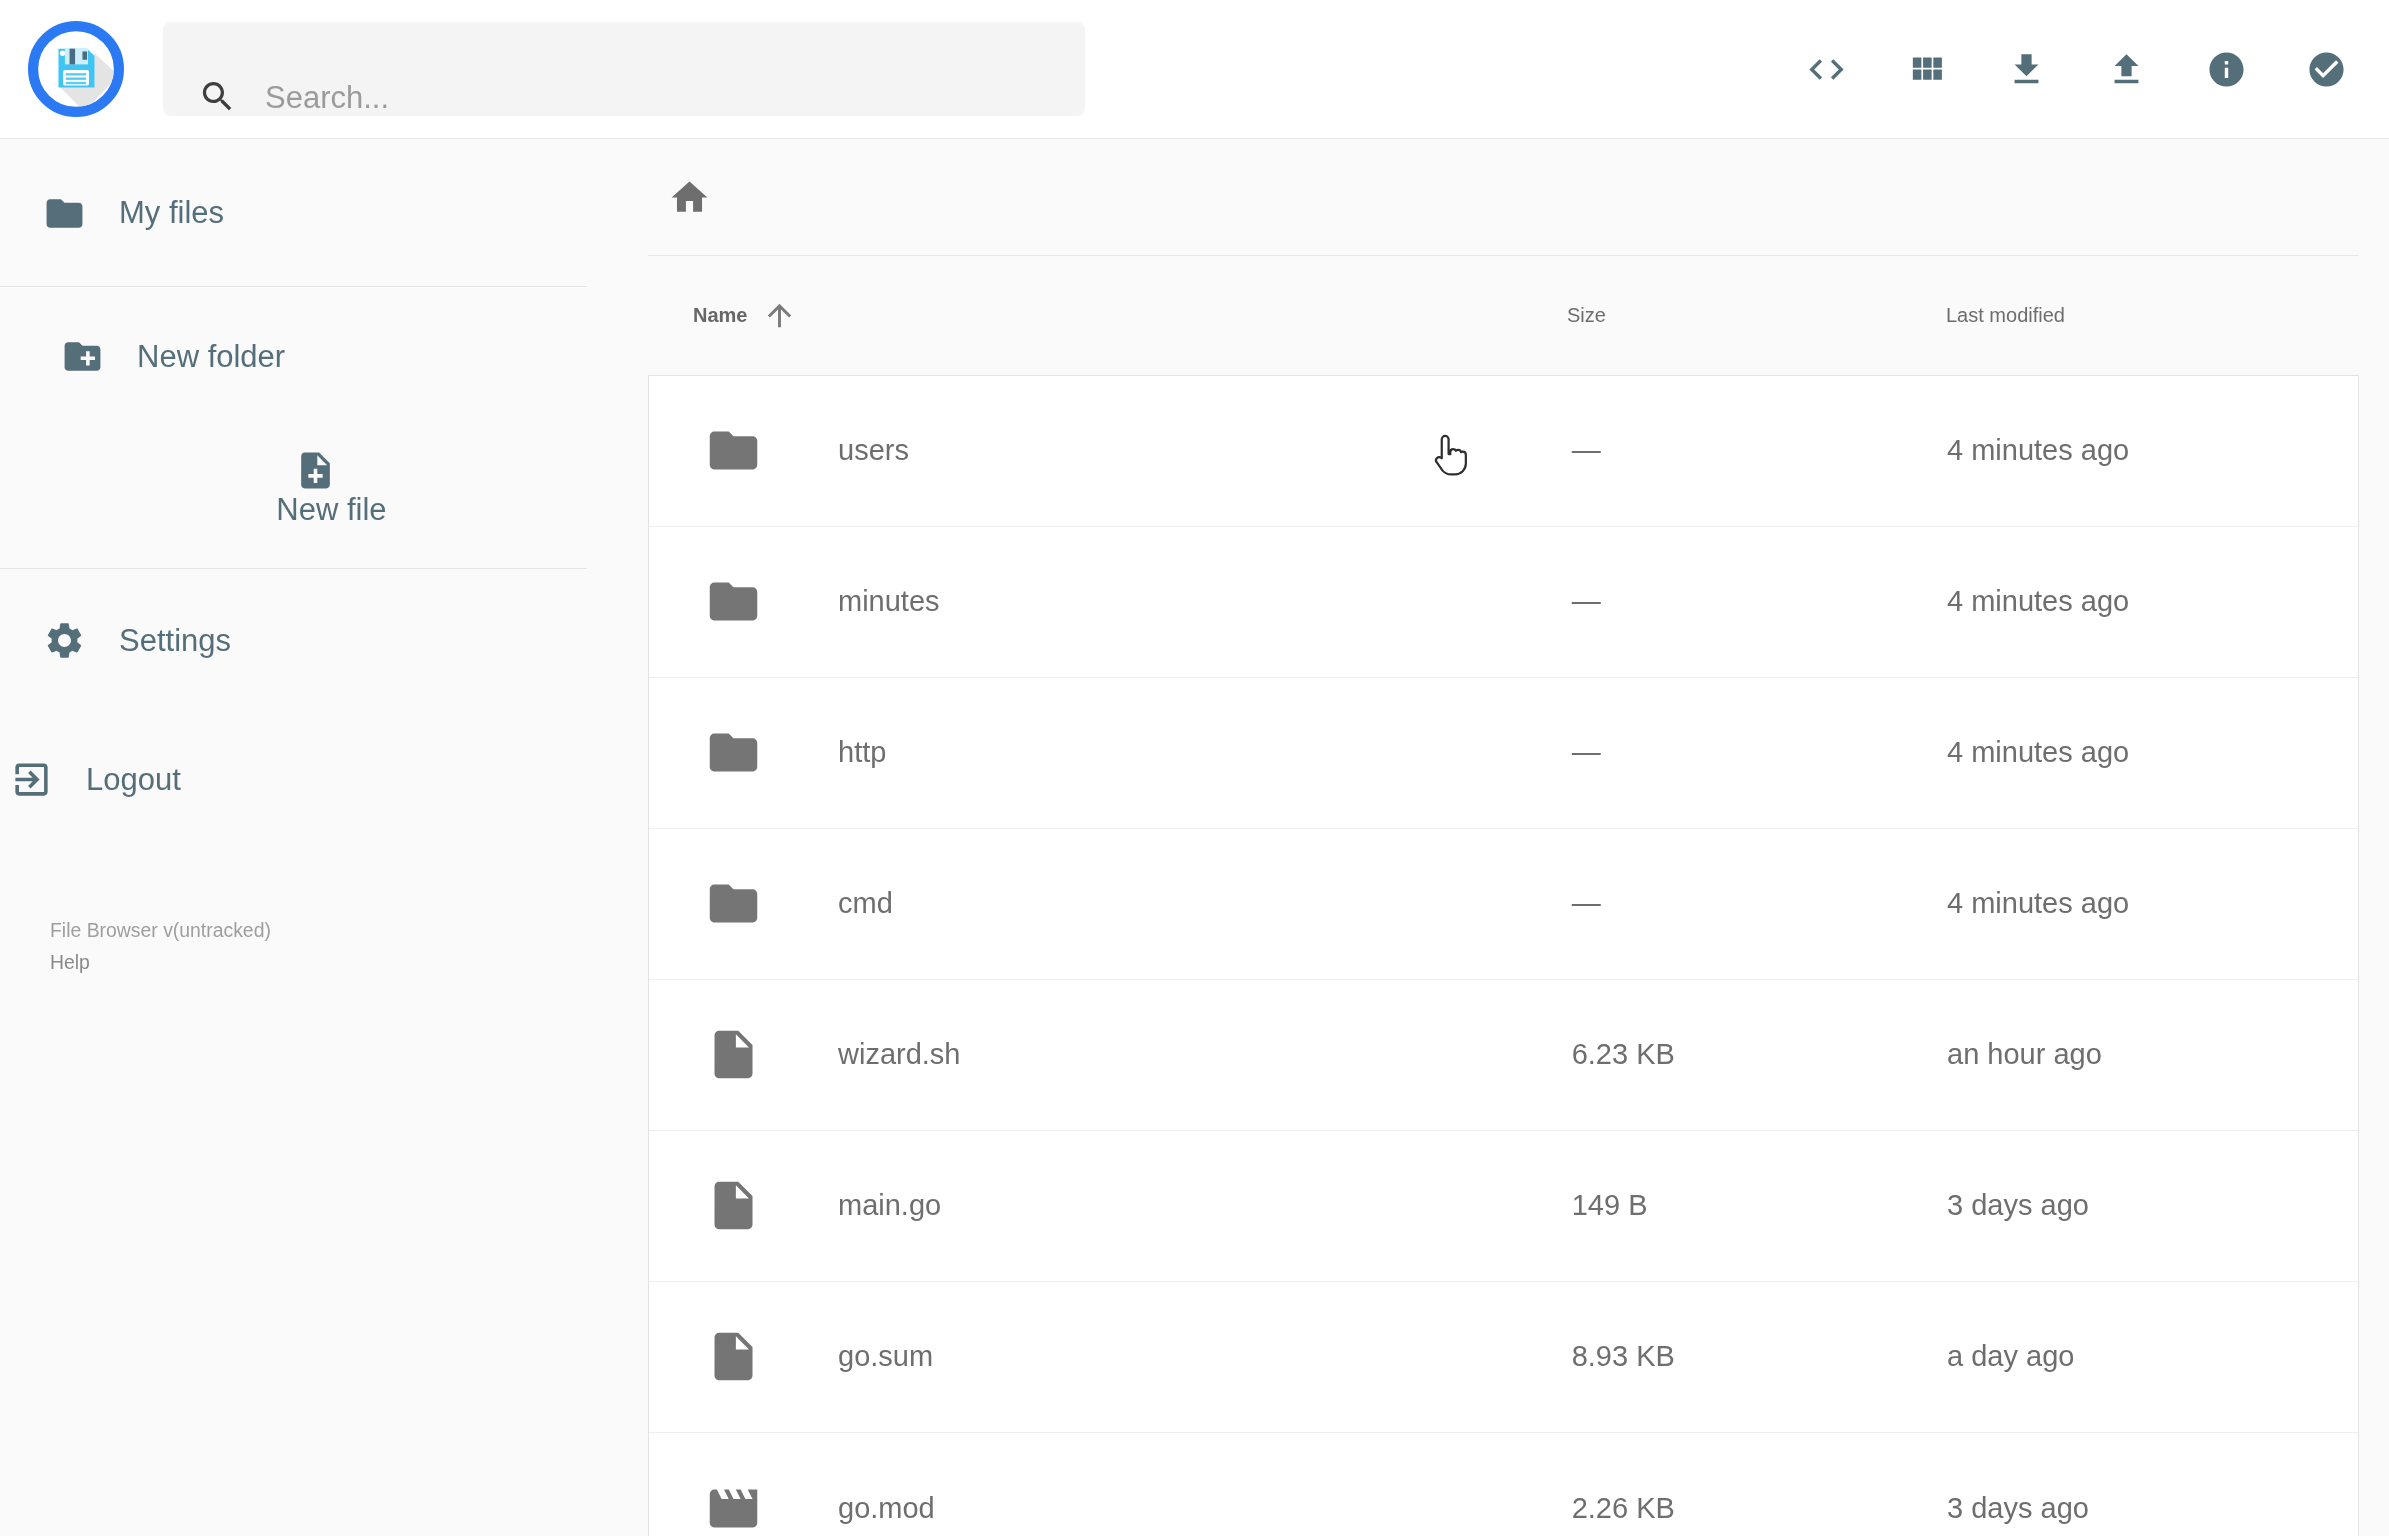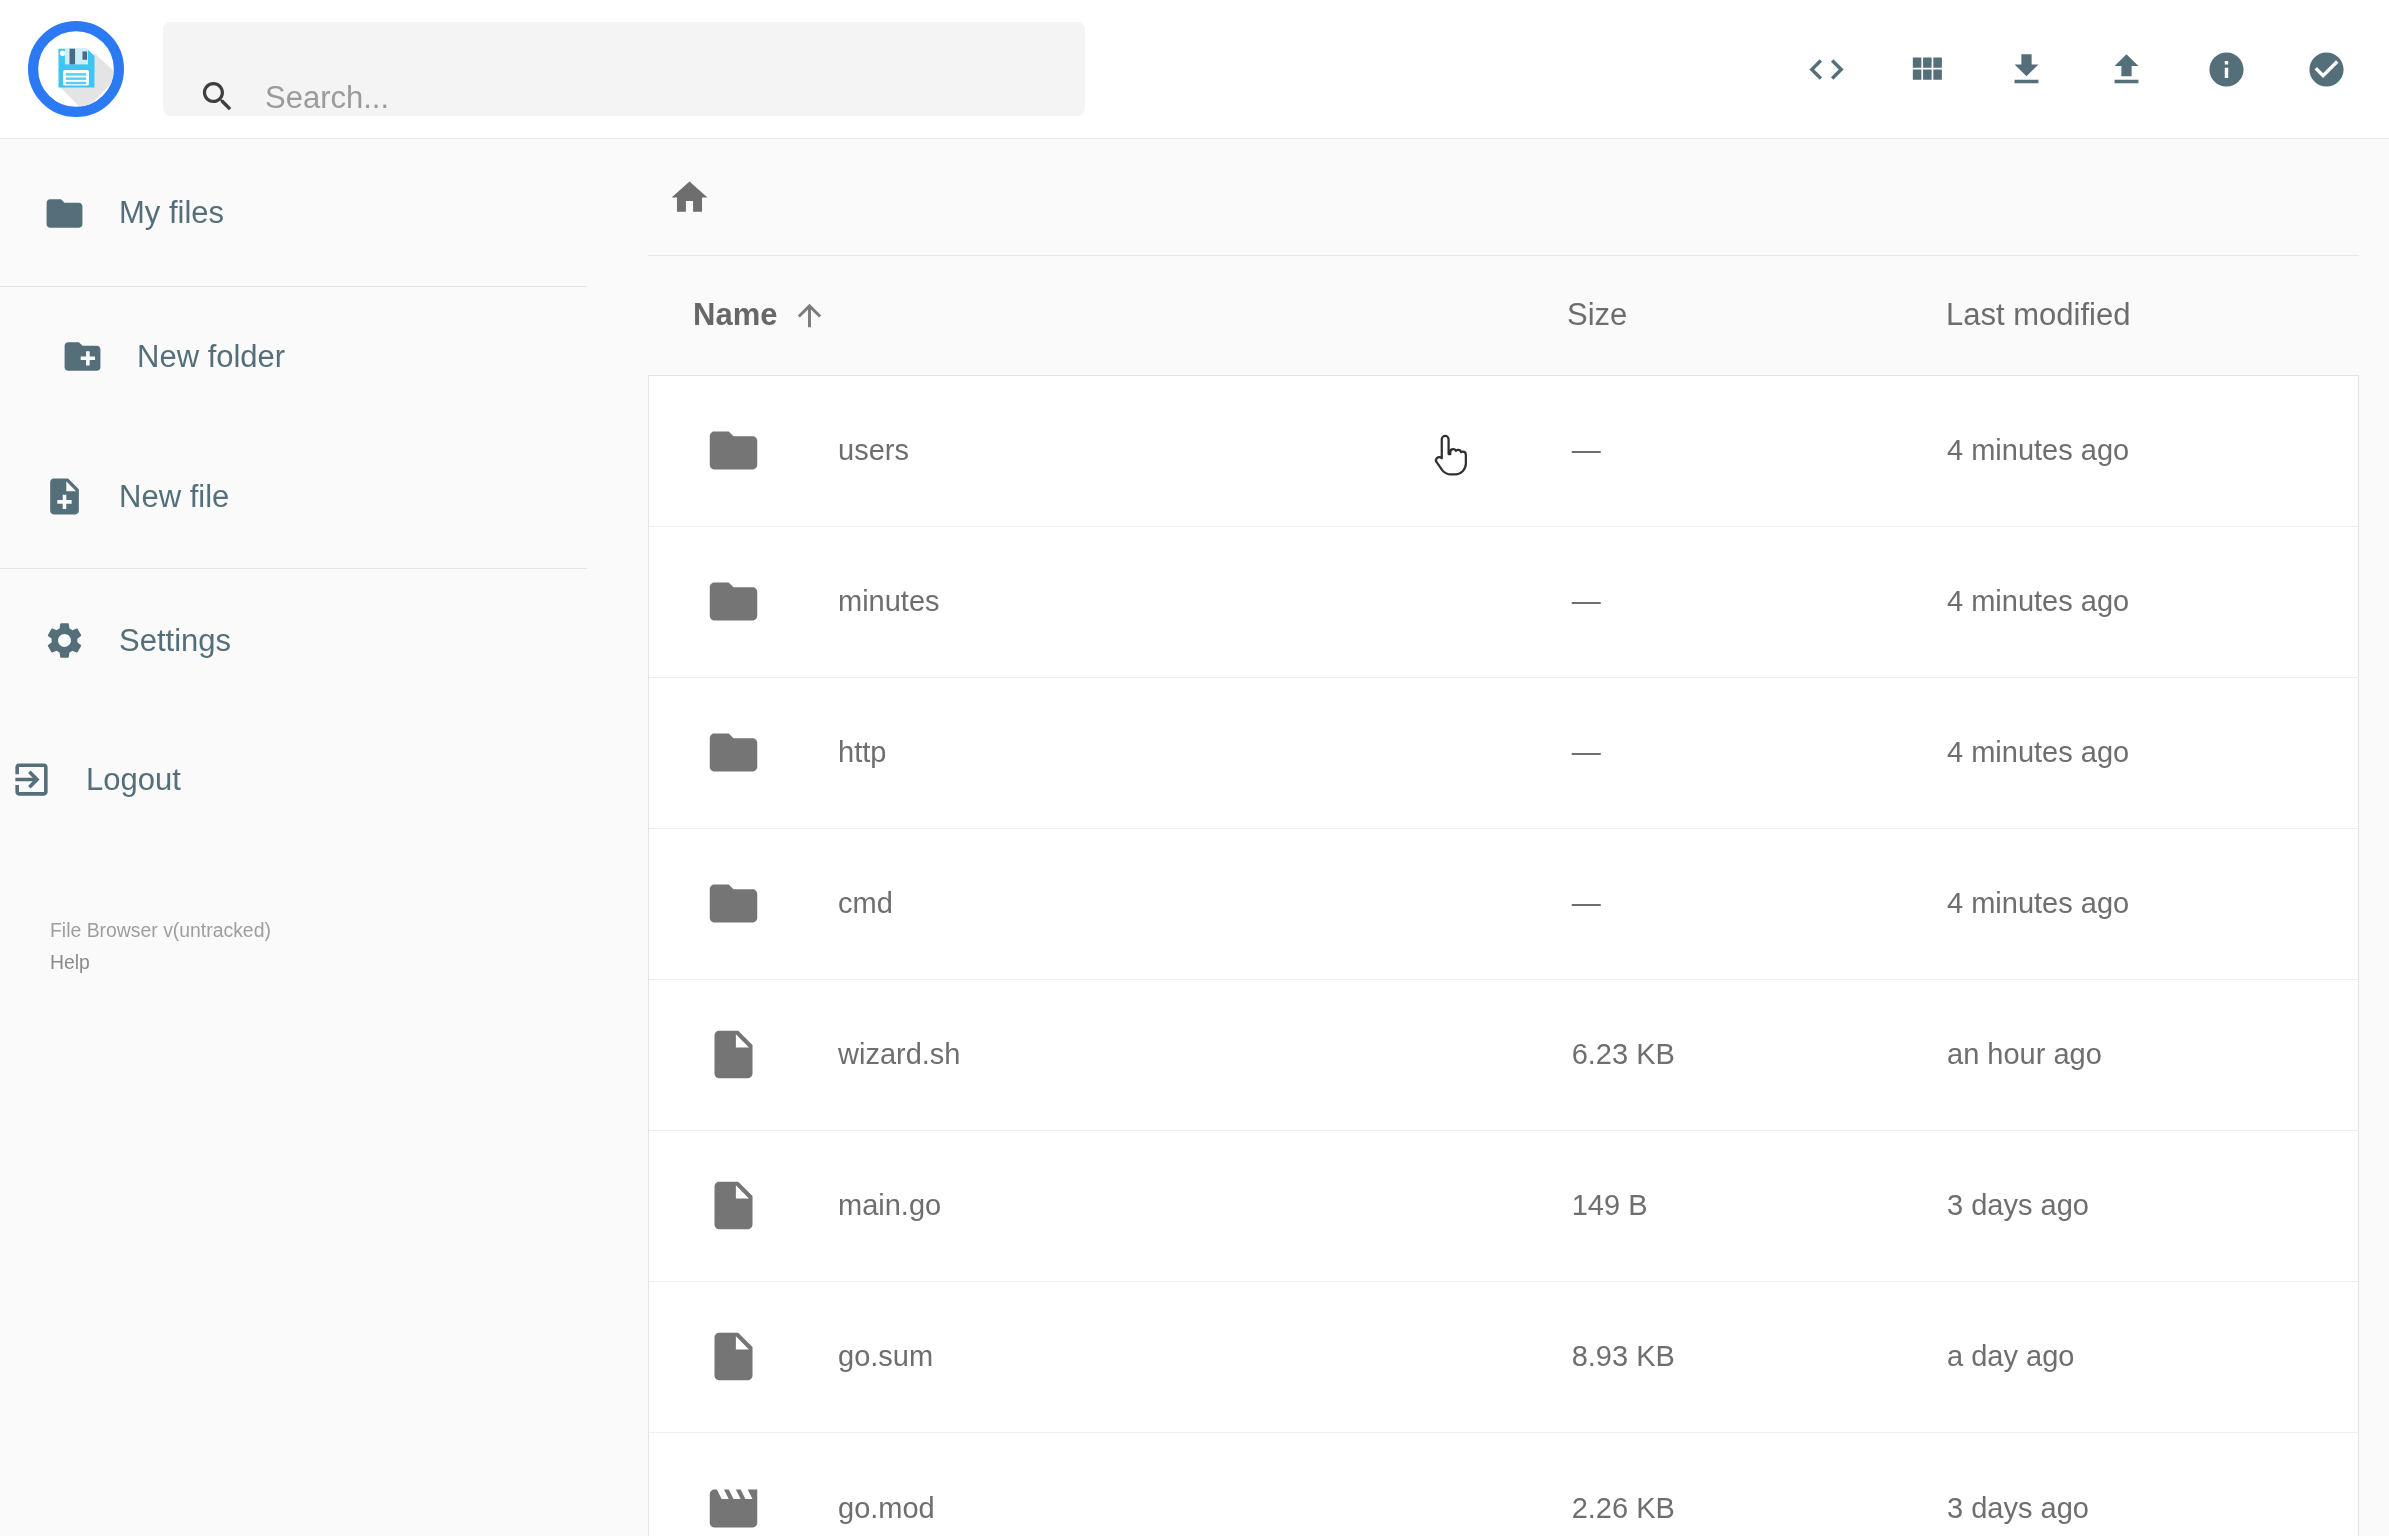--- a/index.html
+++ b/index.html
@@ -42,36 +42,36 @@
     position:absolute; left:0; top:140px; width:587px; bottom:0;
     padding-top:25px;
   }
   .side-item {
     height:96px; display:flex; align-items:center;
     padding-left:43px; cursor:pointer;
   }
   .side-item .ic { width:43px; height:43px; color:#546e7a; flex:none; }
   .side-label { font-size:31px; color:#546e7a; margin-left:33px; }
   .side-divider { height:0.9px; background:#e4e4e4; }
-  .d1 { margin-top:25px; } .it2 { margin-top:22px;margin-left:18px; } .it3 { margin-top:44px; }
+  .d1 { margin-top:25px; } .it2 { margin-top:22px;margin-left:18px; } .it3 { margin-top:44px;flex-direction:column; }
   .d2 { margin-top:23px; } .it4 { margin-top:24px; } .it5 { margin-top:43px;padding-left:10px; }
   .side-meta { margin-top:86px; padding-left:50px; font-size:19.4px; line-height:32px; }
   .side-version { color:#9e9e9e; }
   .side-help { color:#8a8a8a; cursor:pointer; }
 
   
   .main { position:absolute; left:587px; top:140px; right:0; bottom:0; }
   .breadcrumb { height:115px; display:flex; align-items:center; padding-left:81px; }
   .home-btn { width:43px; height:43px; color:#6e6e6e; background:none; border:none; cursor:pointer; padding:0; }
   .bc-divider { margin:0 30px 0 61px; height:0.9px; background:#e8e8e8; }
 
   .colhead, .row { display:grid; grid-template-columns:919px 379px 1fr; align-items:center; }
   .colhead {
     margin:0 30px 0 61px; height:119px;
-    font-size:31px; color:#6d6d6d;
+    font-size:20px; color:#6d6d6d;
   }
   .col-name { display:flex; align-items:center; padding-left:45px; font-weight:bold; color:#676767; }
   .sort { width:35px; height:35px; color:#7b7b7b; margin-left:15px; }
 
   .listing { margin:0 30px 0 61px; background:#ffffff; border:0.9px solid #e3e3e3; }
   .row {
     height:151px; border-bottom:1.9px solid #eeeeee;
     font-size:29px; color:#6e6e6e; cursor:pointer; background:#fff;
   }
   .row:last-child { border-bottom:none; }

